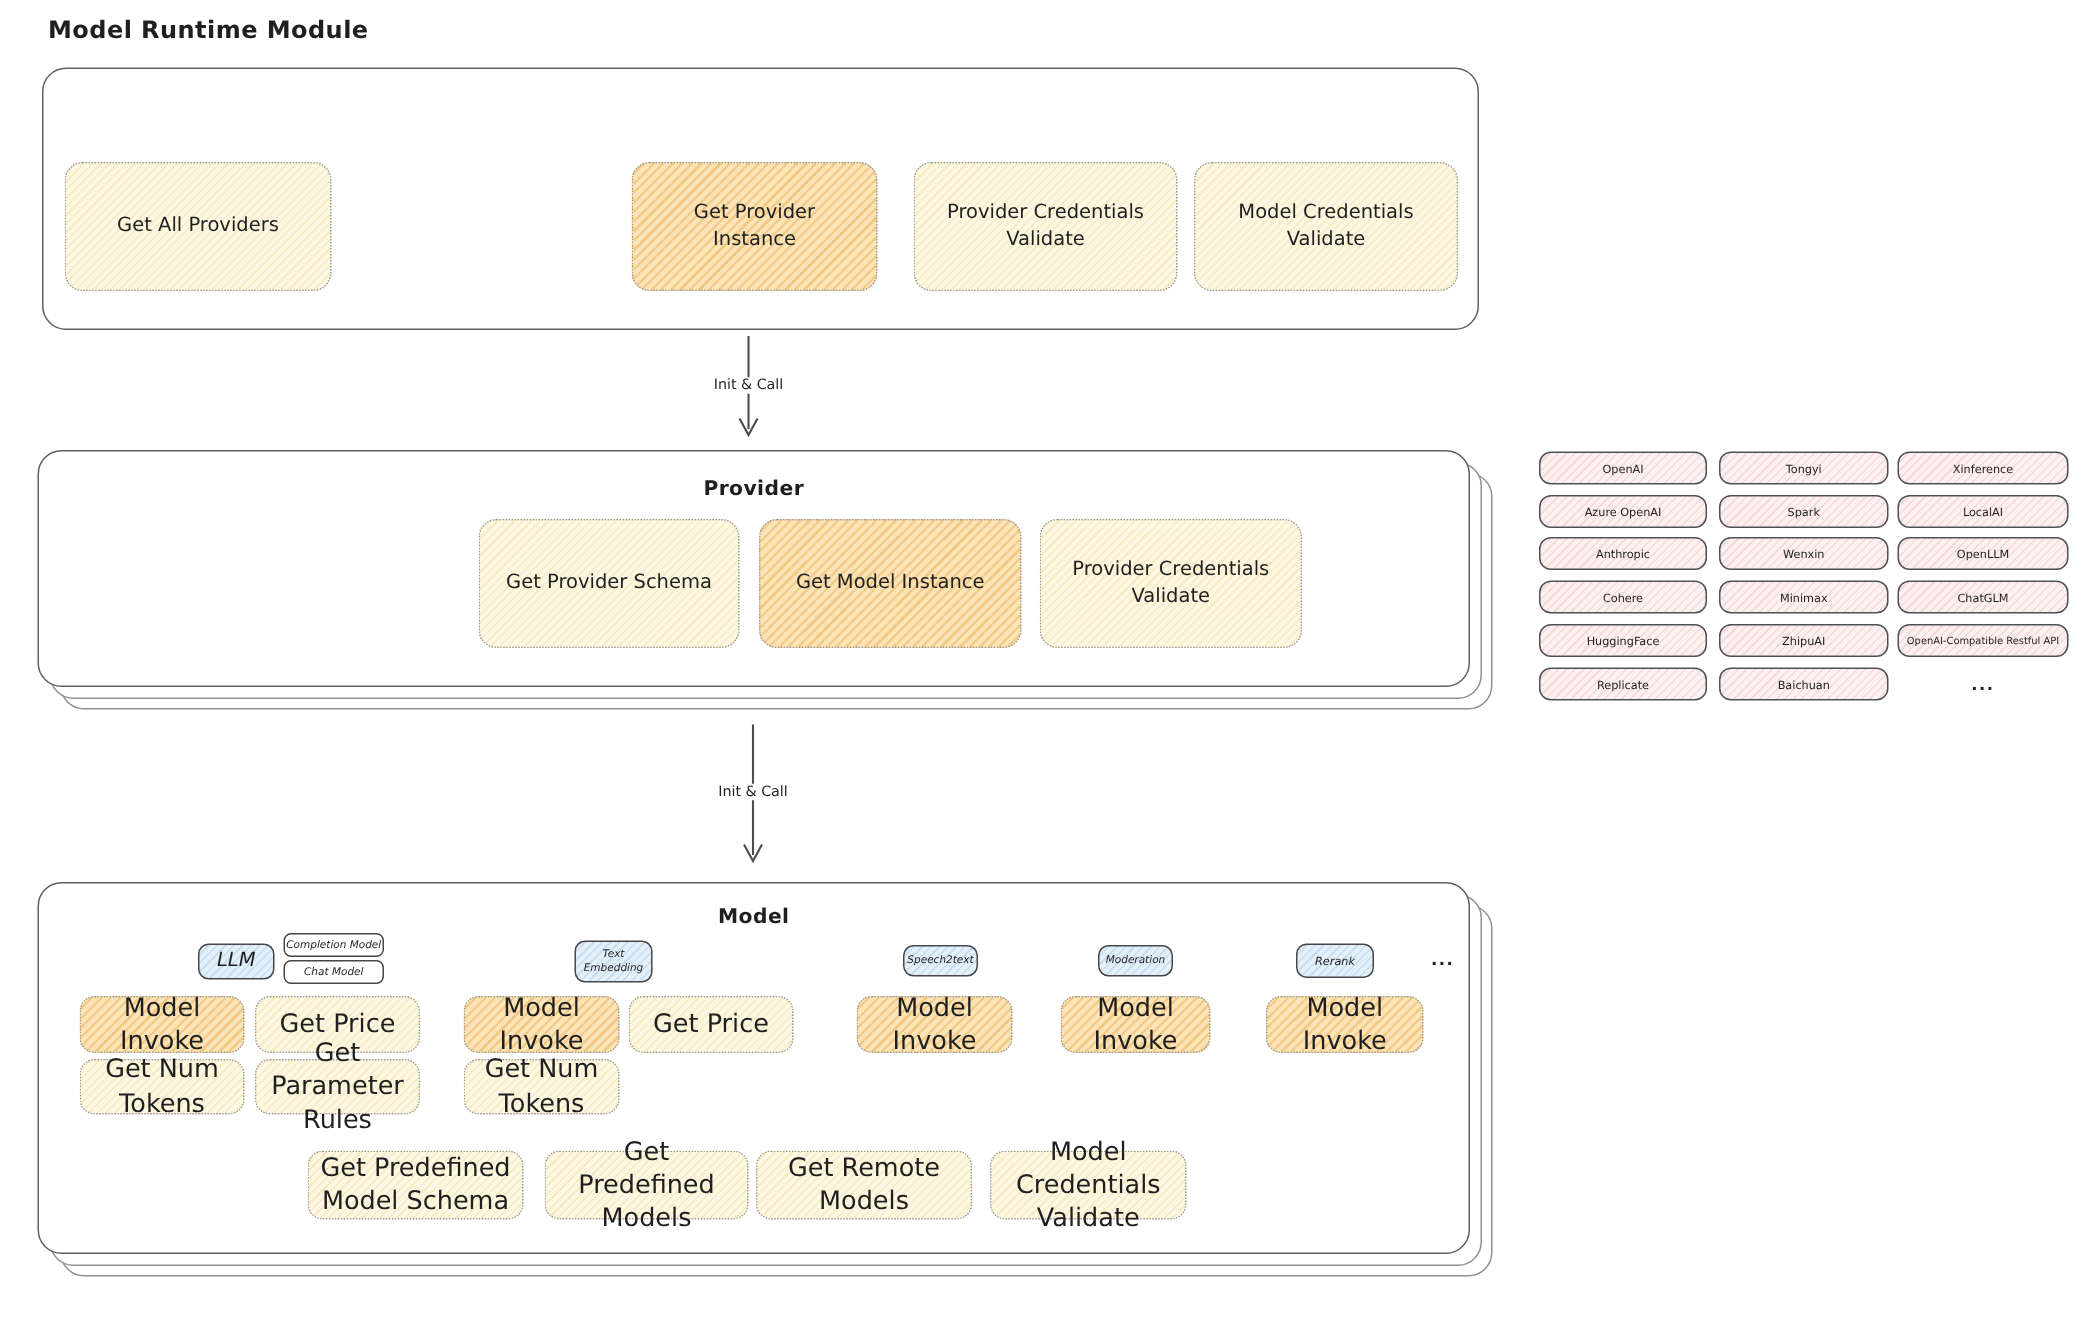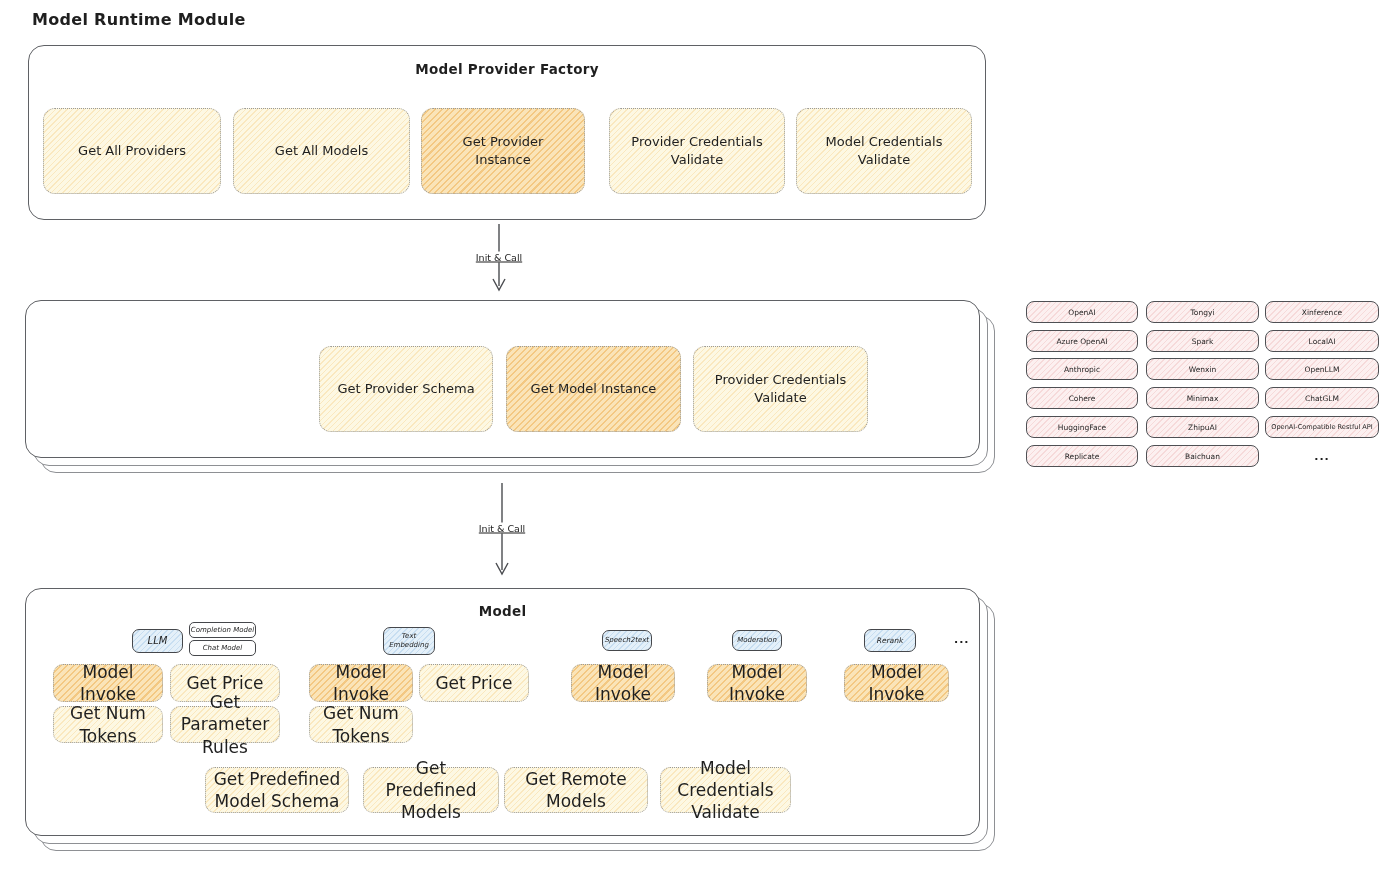--- a/index.html
+++ b/index.html
@@ -32,43 +32,42 @@
 
   
   .tab{position:absolute;display:flex;align-items:center;justify-content:center;text-align:center;
        font-size:7px;line-height:1.25;border:1.4px solid #45474b;border-radius:7px;box-sizing:border-box;background:#fff;font-style:italic;}
   .tab.blue{background-color:#e4f0f9;
        background-image:repeating-linear-gradient(135deg,rgba(125,175,220,.28) 0 1px,transparent 1px 4px);}
   .tab.white{border-radius:5px;}
 
   .ellipsis{position:absolute;font-size:11px;font-weight:700;letter-spacing:1px;}
   .pill-ellipsis{position:absolute;display:flex;align-items:center;justify-content:center;font-size:11px;font-weight:700;letter-spacing:1px;}
-  .arrow-label{position:absolute;transform:translate(-50%,-50%);background:#fff;padding:0 4px;font-size:9.5px;white-space:nowrap;text-decoration:underline;}
+  .arrow-label{position:absolute;transform:translate(-50%,-50%);background:#fff;padding:0 4px;font-size:9.5px;white-space:nowrap;}
   svg.arrows{position:absolute;left:0;top:0;pointer-events:none;}
 </style>
 </head>
 <body>
 
 <div class="canvas">
 
   <div class="page-title">Model Runtime Module</div>
 
   <section class="bigbox" style="left:28px;top:45px;width:958px;height:175px">
-    <div class="section-title">Model Provider Factory</div>
     <div class="fn" style="left:14px;top:62px;width:178px;height:86px">Get All Providers</div>
-    <div class="fn" style="left:204px;top:62px;width:177px;height:86px">Get All Models</div>
     <div class="fn hl" style="left:392px;top:62px;width:164px;height:86px">Get Provider Instance</div>
     <div class="fn" style="left:580px;top:62px;width:176px;height:86px">Provider Credentials Validate</div>
     <div class="fn" style="left:767px;top:62px;width:176px;height:86px">Model Credentials Validate</div>
   </section>
 
   <div class="stacked" style="left:25px;top:300px;width:955px;height:158px">
     <div class="stack-layer" style="left:15px;top:15px"></div>
     <div class="stack-layer" style="left:8px;top:8px"></div>
     <div class="mainbox">
+      <div class="section-title" style="top:17px">Provider</div>
       <div class="fn" style="left:293px;top:45px;width:174px;height:86px">Get Provider Schema</div>
       <div class="fn hl" style="left:480px;top:45px;width:175px;height:86px">Get Model Instance</div>
       <div class="fn" style="left:667px;top:45px;width:175px;height:86px">Provider Credentials Validate</div>
     </div>
   </div>
 
   <div class="pill" style="left:1026px;top:301px;width:112px;height:22px">OpenAI</div>
   <div class="pill" style="left:1146px;top:301px;width:113px;height:22px">Tongyi</div>
   <div class="pill" style="left:1265px;top:301px;width:114px;height:22px">Xinference</div>
   <div class="pill" style="left:1026px;top:330px;width:112px;height:22px">Azure OpenAI</div>
@@ -86,21 +85,21 @@
   <div class="pill" style="left:1026px;top:445px;width:112px;height:22px">Replicate</div>
   <div class="pill" style="left:1146px;top:445px;width:113px;height:22px">Baichuan</div>
   <div class="pill-ellipsis" style="left:1265px;top:445px;width:114px;height:22px">...</div>
 
   <div class="stacked" style="left:25px;top:588px;width:955px;height:248px">
     <div class="stack-layer" style="left:15px;top:15px"></div>
     <div class="stack-layer" style="left:8px;top:8px"></div>
     <div class="mainbox">
       <div class="section-title" style="top:14px">Model</div>
 
-      <div class="tab blue" style="left:106px;top:40px;width:51px;height:24px;font-size:10px">LLM</div>
+      <div class="tab blue" style="left:106px;top:40px;width:51px;height:24px;font-size:13px">LLM</div>
       <div class="tab white" style="left:163px;top:33px;width:67px;height:16px">Completion Model</div>
       <div class="tab white" style="left:163px;top:51px;width:67px;height:16px">Chat Model</div>
       <div class="tab blue" style="left:357px;top:38px;width:52px;height:28px;padding:0 6px">Text Embedding</div>
       <div class="tab blue" style="left:576px;top:41px;width:50px;height:21px">Speech2text</div>
       <div class="tab blue" style="left:706px;top:41px;width:50px;height:21px">Moderation</div>
       <div class="tab blue" style="left:838px;top:40px;width:52px;height:23px;font-size:7.5px">Rerank</div>
       <div class="ellipsis" style="left:928px;top:44px">...</div>
 
       <div class="fn sm hl" style="left:27px;top:75px;width:110px;height:38px">Model Invoke</div>
       <div class="fn sm" style="left:144px;top:75px;width:110px;height:38px">Get Price</div>

